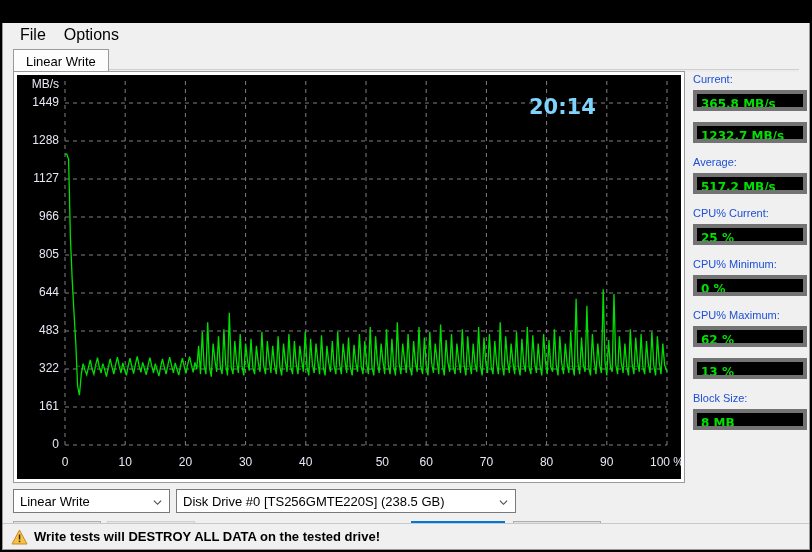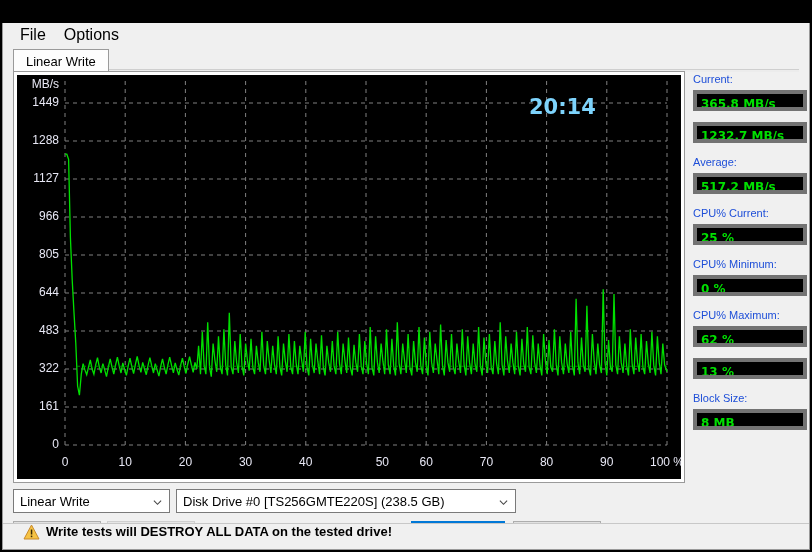--- a/index.html
+++ b/index.html
@@ -183,22 +183,22 @@
   }
   .stat-block.gap { margin-top: 8px; }
 
   
   .warnbar {
     position: absolute;
     left: 0; bottom: 0;
     width: 100%; height: 26px;
     background: #f0f0f0;
     border-top: 1px solid #c8c8c8;
-    display: flex; align-items: flex-start;
-    padding-left: 20px;
+    display: flex; align-items: center;
+    padding-left: 8px;
   }
   .warn-icon { width: 17px; height: 16px; margin-right: 6px; flex: none; }
   .warn-text {
     font-size: 13px; font-weight: bold; color: #000;
     line-height: 16px;
   }
 </style>
 </head>
 <body>
 

